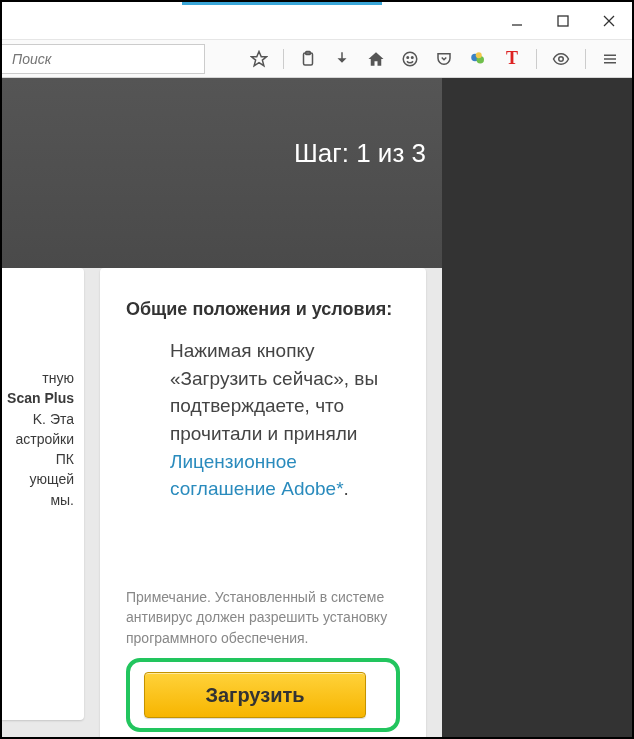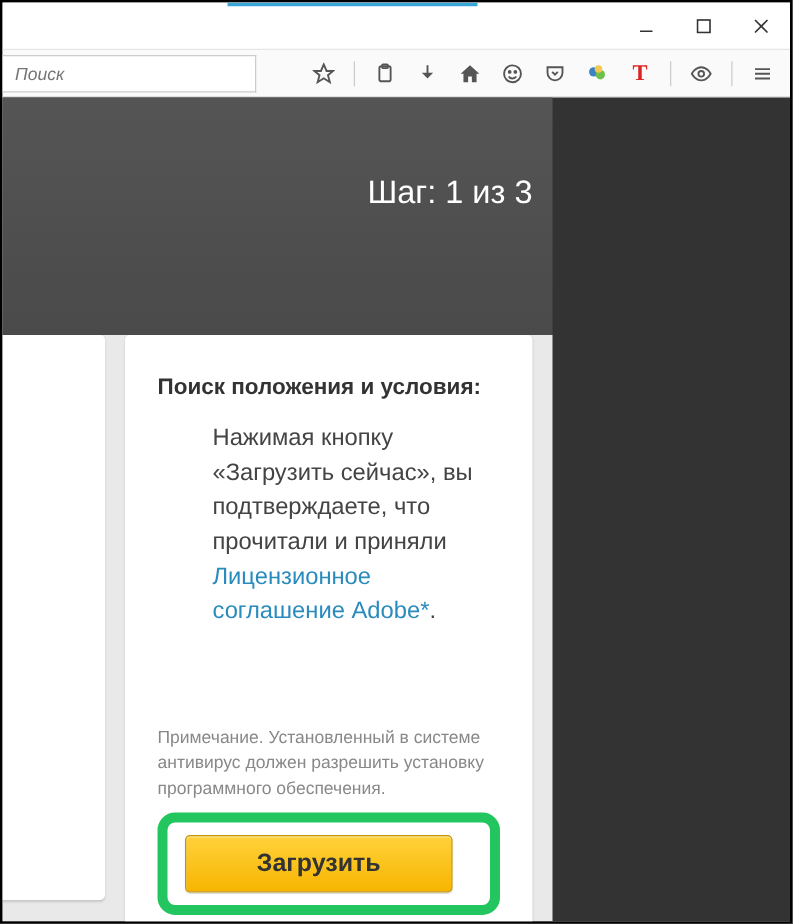--- a/index.html
+++ b/index.html
@@ -64,21 +64,21 @@
     top: 190px; left: 98px; width: 326px; height: 480px; padding: 30px 26px 16px 26px;
     display: flex; flex-direction: column;
   }
   .card-right h3 { font-size: 18px; color: #333; line-height: 1.3; margin-bottom: 16px; font-weight: 700; }
   .terms-text { font-size: 19px; color: #444; line-height: 1.45; margin-left: 44px; }
   .terms-text a { color: #2a8bbd; text-decoration: none; }
   .spacer { flex: 1; }
   .note { font-size: 14px; color: #888; line-height: 1.45; margin-bottom: 10px; }
 
   .dl-wrap {
-    position: relative; border: 8px solid #22c55e; border-radius: 14px;
+    position: relative; border: 4px solid #22c55e; border-radius: 14px;
     padding: 10px 30px 10px 14px; background: #fff;
     box-shadow: inset 0 0 0 1px #fff;
   }
   .dl-btn {
     width: 100%; height: 46px; border: 1px solid #c49300;
     background: linear-gradient(#ffd23a, #f7b500);
     color: #333; font-size: 20px; font-weight: 600; border-radius: 4px;
     box-shadow: inset 0 1px 0 rgba(255,255,255,.5), 0 1px 1px rgba(0,0,0,.15);
   }
   .size-text { font-size: 13px; color: #888; margin-top: 8px; text-align: left; }
@@ -171,24 +171,32 @@
     </span>
   </div>
 </div>
 
 <div class="page">
   <div class="page-inner">
 
     <div class="step-label">Шаг: 1 из 3</div>
 
     <div class="card card-left">
+      <p class="b1">
+        <span>тную</span><br>
+        <b>Scan Plus</b><br>
+        <span>K. Эта</span><br>
+        <span>астройки ПК</span><br>
+        <span>ующей</span><br>
+        <span>мы.</span>
+      </p>
     </div>
 
     <div class="card card-right">
-      <h3>Поиск положения и условия:</h3>
+      <h3>Общие положения и условия:</h3>
       <p class="terms-text">
         <span>Нажимая кнопку «Загрузить сейчас», вы подтверждаете, что прочитали и приняли </span><a href="#">Лицензионное соглашение Adobe*</a><span>.</span>
       </p>
       <div class="spacer"></div>
       <p class="note">Примечание. Установленный в системе антивирус должен разрешить установку программного обеспечения.</p>
       <div class="dl-wrap">
         <button class="dl-btn">Загрузить</button>
       </div>
     </div>
 

